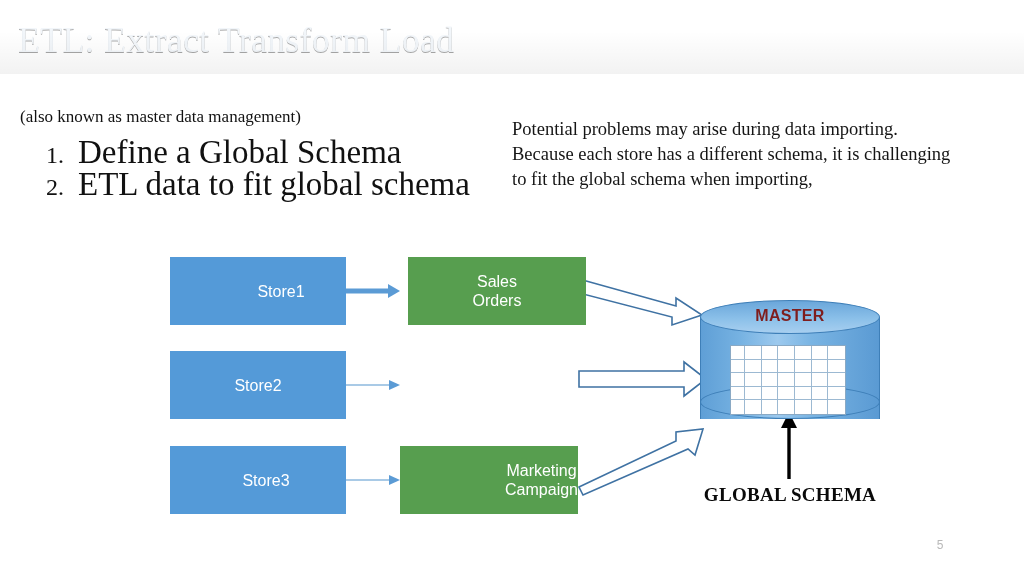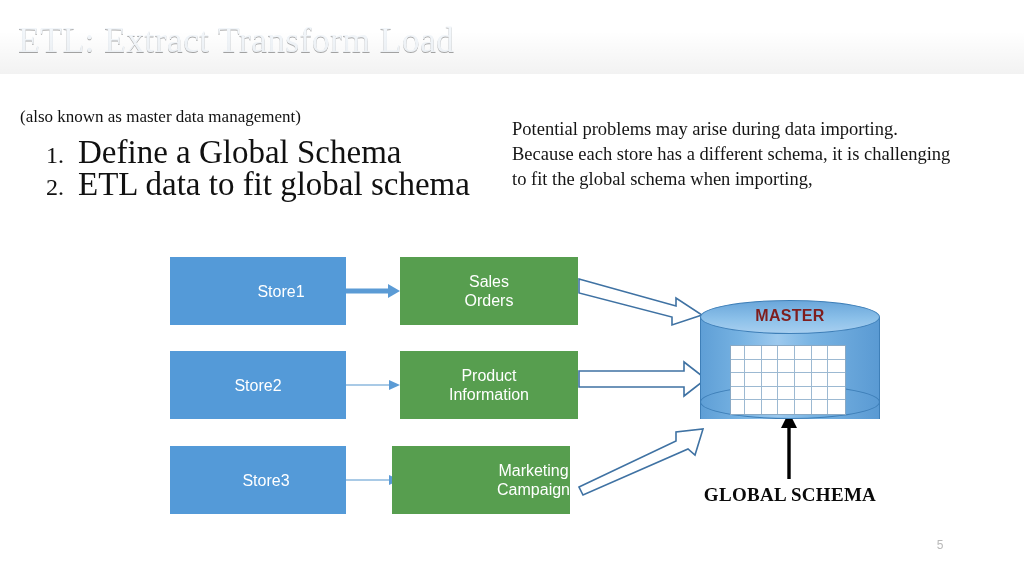--- a/index.html
+++ b/index.html
@@ -121,21 +121,21 @@
     align-items: center;
     justify-content: center;
     text-align: center;
     font-family: "Liberation Sans", sans-serif;
     font-size: 16px;
     line-height: 19px;
     color: #ffffff;
     box-sizing: border-box;
   }
   .store-box { background: #549ad8; }
-  .source-box { background: #579e4f; }
+  .source-box { background: #579e4f; margin-left: 8px; }
 
   
   #cylinder {
     position: absolute;
     left: 700px;
     top: 300px;
     width: 180px;
     height: 136px;
   }
   #cyl-body {
@@ -302,26 +302,20 @@
     <div class="node-box store-box" style="left:170px; top:446px; width:176px; height:68px;padding-left:16px;">
       <span>Store3</span>
     </div>
 
     <div class="node-box source-box" style="left:400px; top:257px; width:178px; height:68px;">
       <span>
         <span style="display:block">Sales</span>
         <span style="display:block">Orders</span>
       </span>
     </div>
-    <div class="node-box source-box" style="left:400px; top:351px; width:178px; height:68px;">
-      <span>
-        <span style="display:block">Product</span>
-        <span style="display:block">Information</span>
-      </span>
-    </div>
     <div class="node-box source-box" style="left:392px; top:446px; width:178px; height:68px;justify-content:flex-end;">
       <span>
         <span style="display:block">Marketing</span>
         <span style="display:block">Campaign</span>
       </span>
     </div>
 
     <div id="cylinder">
       <div id="cyl-body"></div>
       <div id="cyl-bottom"></div>

